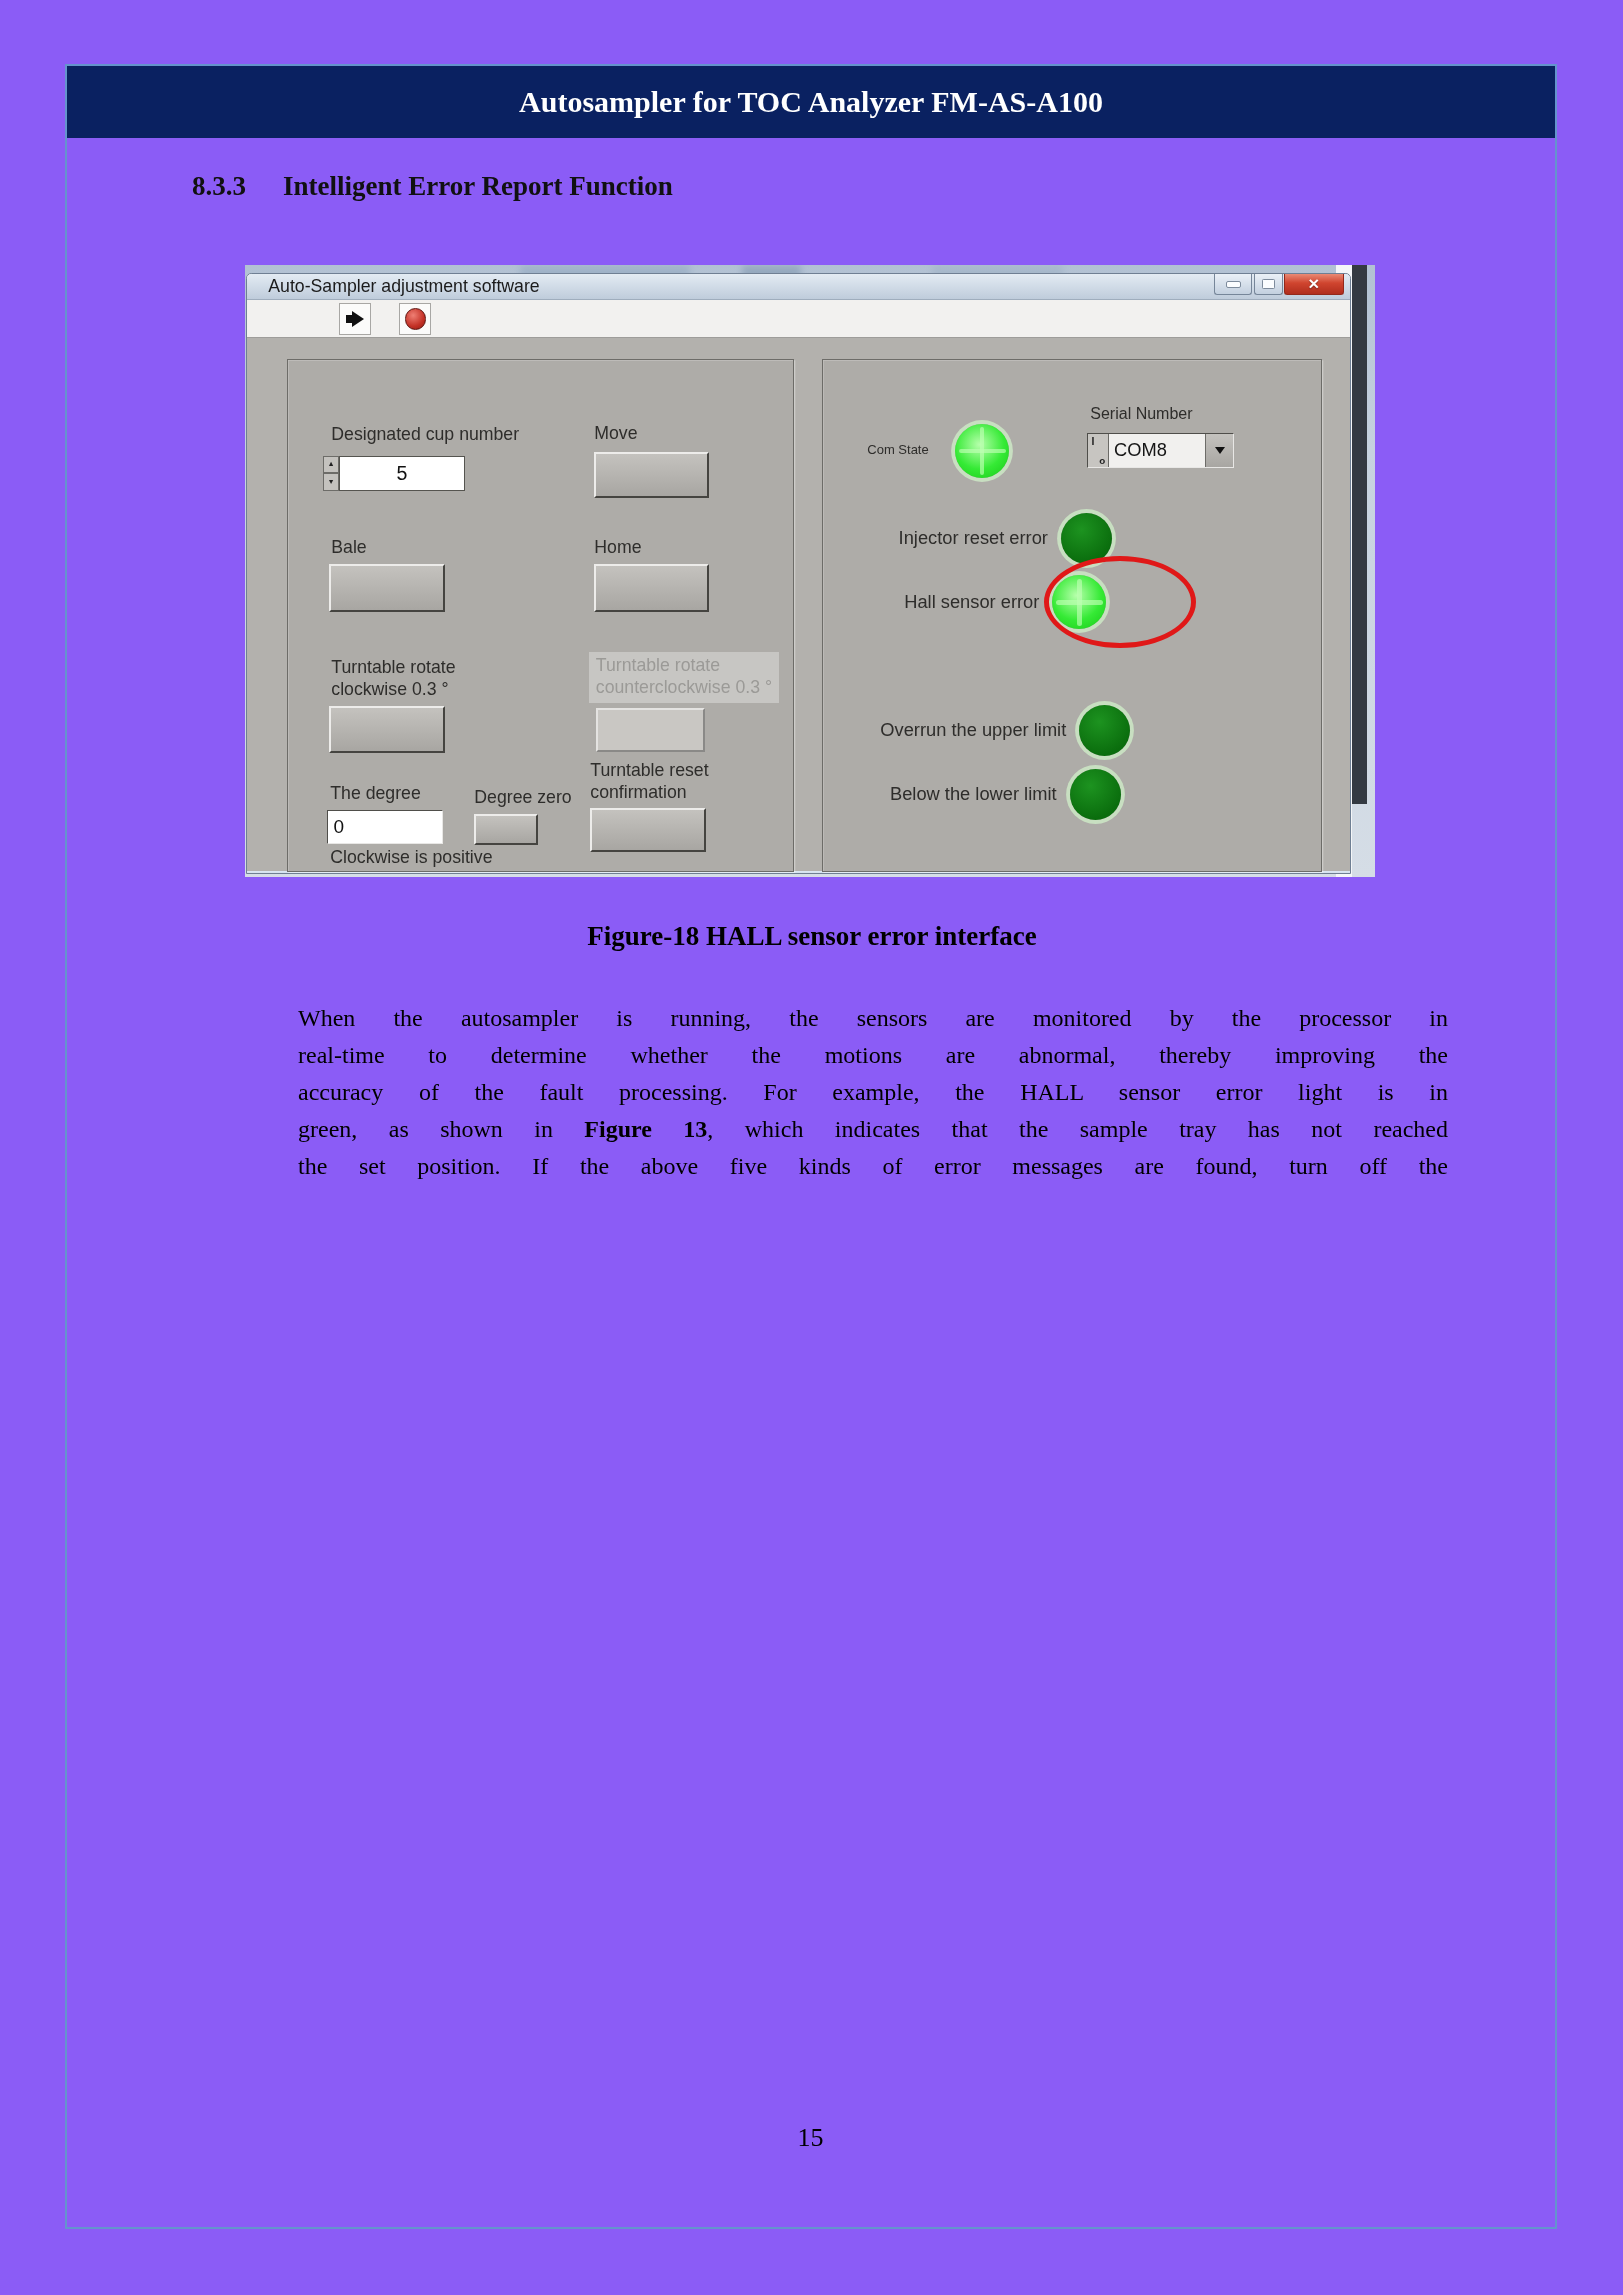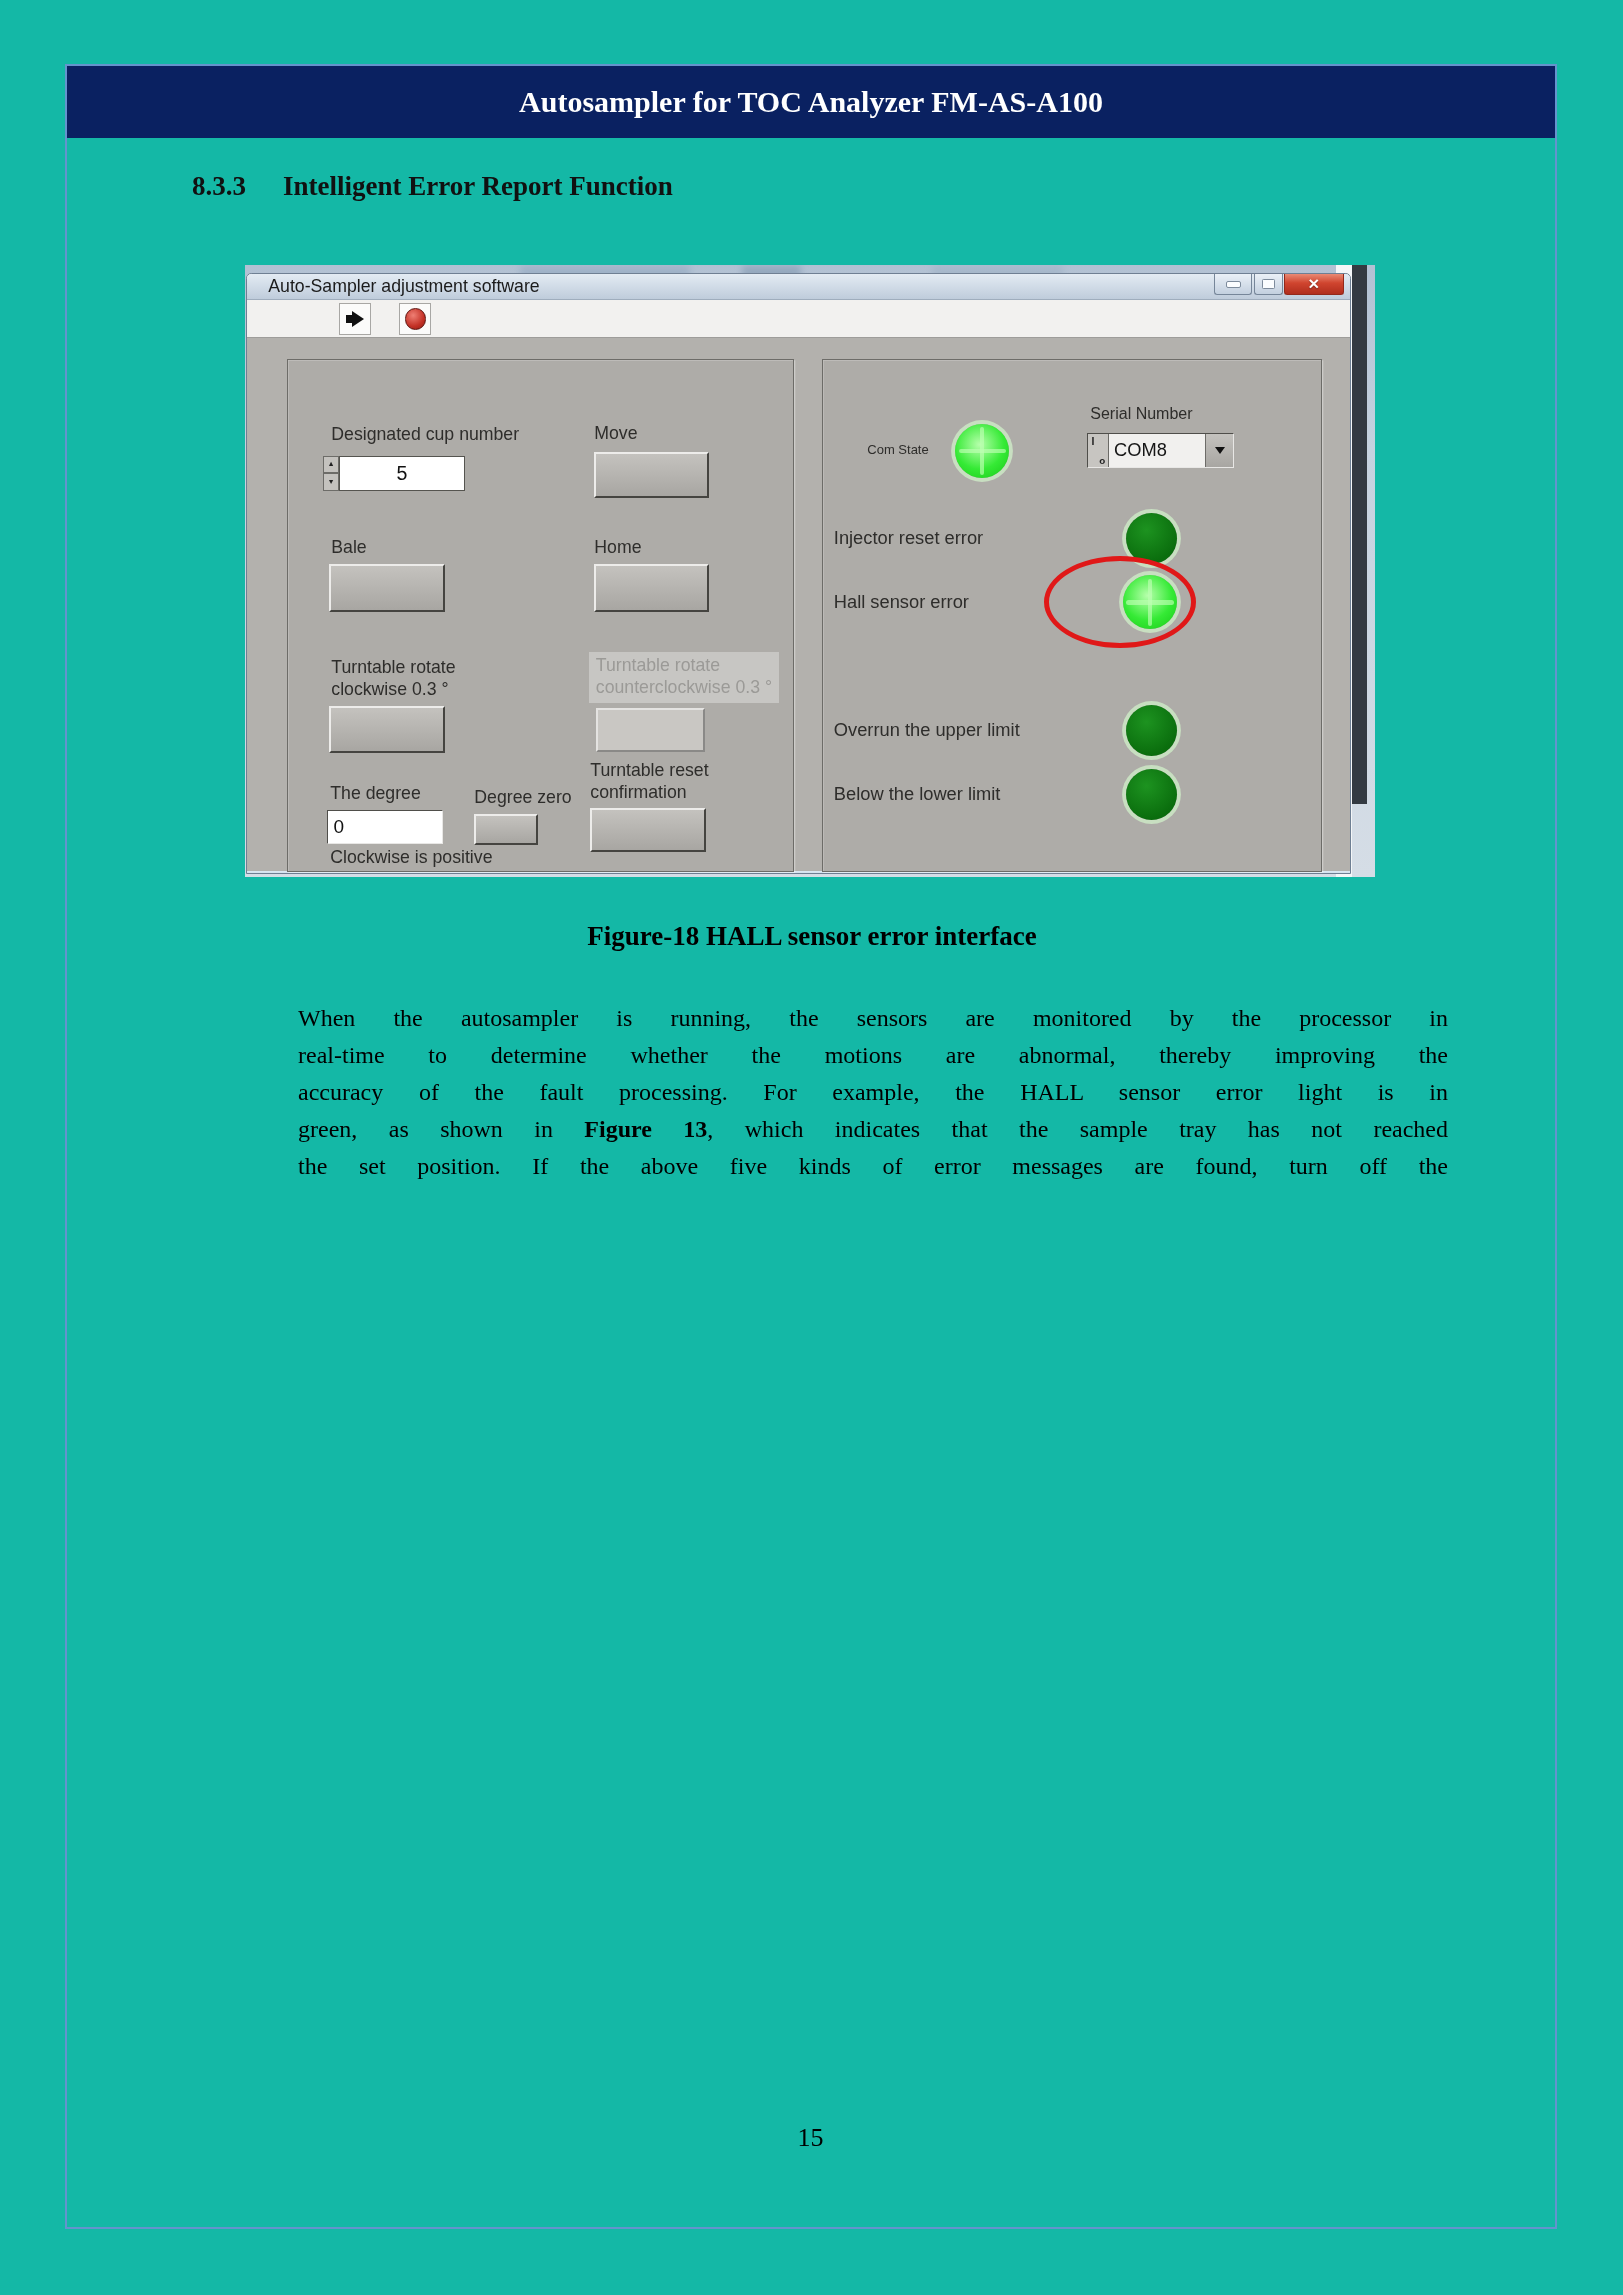--- a/index.html
+++ b/index.html
@@ -1,16 +1,16 @@
 <!DOCTYPE html>
 <html style="font-size:10.5px"><head>
 <meta charset="utf-8">
 <style>
   html,body{margin:0;padding:0;background:#ffffff;}
-  .page{position:relative;width:1623px;height:2295px;background:#14b8a6;font-family:"Liberation Serif",serif;overflow:hidden;}
+  .page{position:relative;width:1623px;height:2295px;background:#8b5cf6;font-family:"Liberation Serif",serif;overflow:hidden;}
 
   
   .frame{position:absolute;left:65px;top:64px;width:1488px;height:2161px;border:2.6px solid #6494cd;}
   .header-bar{position:absolute;left:0;top:0;width:100%;height:72px;background:#0a2161;}
   .header-bar h1{margin:0;height:72px;line-height:72px;text-align:center;color:#ffffff;font-size:30px;font-weight:bold;font-family:"Liberation Serif",serif;}
 
   .section-heading{position:absolute;left:192px;top:171px;font-size:27px;font-weight:bold;color:#111;}
   .section-heading .sec-title{margin-left:37px;}
 
   
@@ -55,21 +55,21 @@
   .spin-arrows{width:15.7px;height:35px;display:flex;flex-direction:column;}
   .spin-btn{flex:1;background:#c4c2be;border:0.7px solid #6d6c68;font-size:7.2px;line-height:7.2px;display:flex;align-items:center;justify-content:center;color:#222;box-sizing:border-box;}
   .spin-field{width:126px;height:35px;background:#fff;border:0.7px solid #55544f;box-sizing:border-box;display:flex;align-items:center;justify-content:center;font-family:"Liberation Sans",sans-serif;font-size:19.6px;color:#111;}
 
   .led{border-radius:50%;box-shadow:0 0 0 3.9px rgba(205,232,198,.85);position:relative;flex:0 0 auto;}
   .led-dark{width:51px;height:51px;background:radial-gradient(circle at 40% 33%,#1d9320,#0a6d0d 72%);}
   .led-bright{width:54px;height:54px;background:radial-gradient(circle at 45% 38%,#b6ffab,#35ea35 55%,#17c817);}
   .led-cross-h{position:absolute;left:6%;top:46%;width:88%;height:8%;background:rgba(190,255,180,.65);border-radius:2.6px;}
   .led-cross-v{position:absolute;top:6%;left:46%;height:88%;width:8%;background:rgba(190,255,180,.65);border-radius:2.6px;}
 
-  .ind-row{position:absolute;left:10.5px;width:343px;height:55px;display:flex;align-items:center;justify-content:space-between;gap:13px;}
+  .ind-row{position:absolute;left:10.5px;width:343px;height:55px;display:flex;align-items:center;justify-content:center;gap:13px;}
   .ind-label{font-family:"Liberation Sans",sans-serif;font-size:18.3px;color:#2e2d2b;white-space:nowrap;}
   .red-ellipse{position:absolute;left:221px;top:196px;width:152px;height:92px;border:5.9px solid #e01818;border-radius:50%;z-index:5;box-sizing:border-box;}
 
   .dropdown{position:absolute;left:264px;top:73px;width:147px;height:35px;display:flex;border:1.3px solid;border-color:#4f4e4a #e8e7e5 #e8e7e5 #4f4e4a;box-sizing:border-box;background:#f1f0ee;}
   .io-icon{width:19.6px;background:#c7c5c1;border-right:0.7px solid #6b6a66;position:relative;font-family:"Liberation Sans",sans-serif;font-weight:bold;color:#222;flex:0 0 auto;}
   .io-i{position:absolute;top:0.7px;left:3.3px;font-size:10.5px;}
   .io-o{position:absolute;bottom:0.7px;right:2.6px;font-size:9.8px;}
   .dd-value{flex:1;display:flex;align-items:center;padding-left:5.2px;font-family:"Liberation Sans",sans-serif;font-size:18.3px;color:#161616;}
   .dd-arrow{width:27.5px;background:linear-gradient(180deg,#c4c2be,#a8a6a2);border-left:1.3px solid #6d6c68;display:flex;align-items:center;justify-content:center;flex:0 0 auto;}
   .dd-tri{width:0;height:0;border-left:5.9px solid transparent;border-right:5.9px solid transparent;border-top:7.9px solid #111;}

